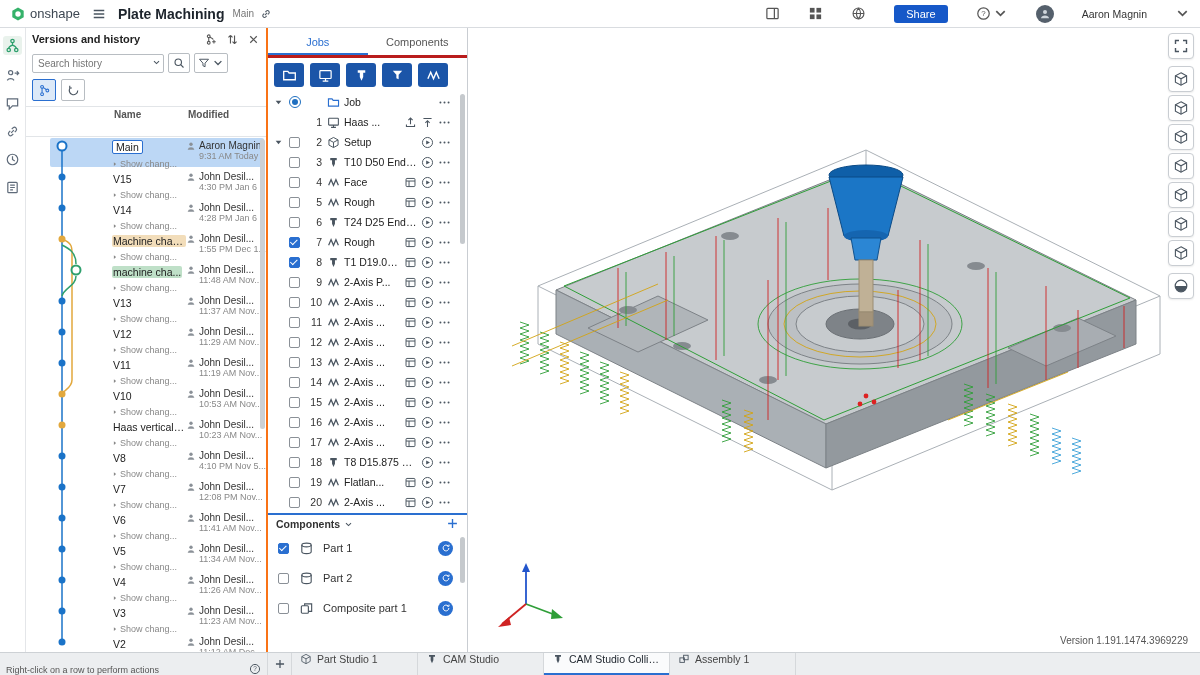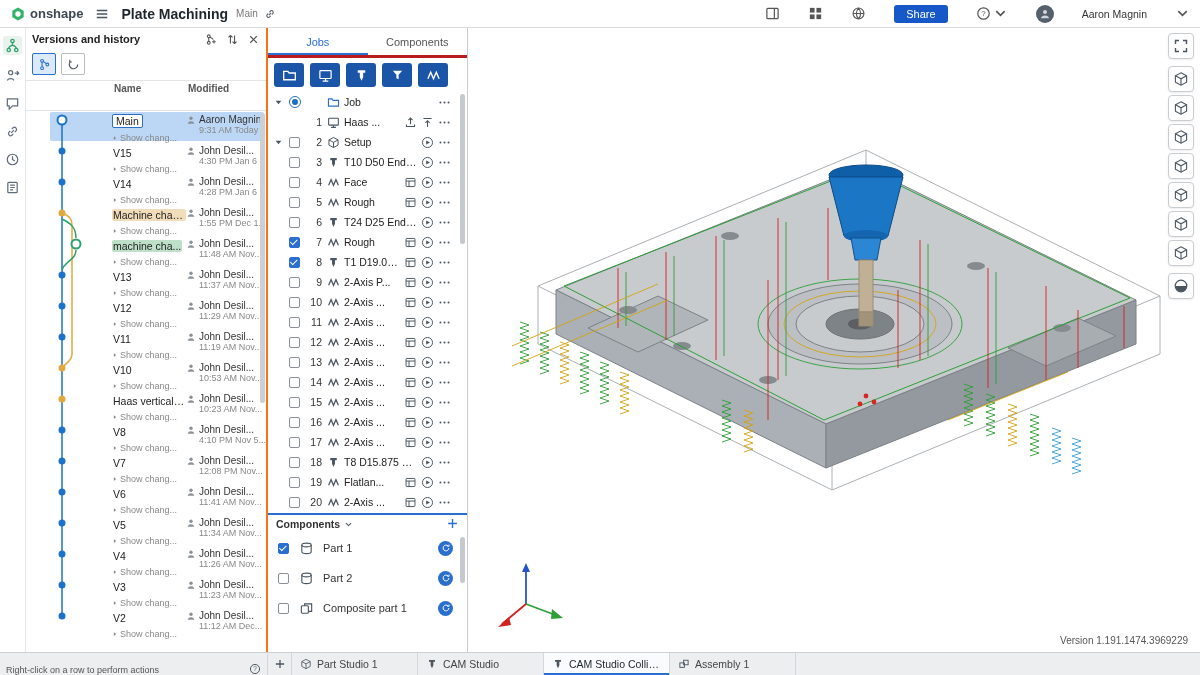--- a/index.html
+++ b/index.html
@@ -5,21 +5,21 @@
 *{box-sizing:border-box;margin:0;padding:0}
 html,body{width:1200px;height:675px;overflow:hidden;font-family:"Liberation Sans",sans-serif;color:#333;background:#fff}
 .app{position:relative;width:1200px;height:675px}
 .ic{display:inline-flex;width:14px;height:14px;color:#4a5560;flex:none;align-items:center;justify-content:center}
 .ic svg{width:100%;height:100%;display:block}
 
 
 .topbar{position:absolute;top:0;left:0;right:0;height:28px;background:#fff;border-bottom:1px solid #d9dce0;display:flex;align-items:center;padding:0 10px;z-index:6}
 .logo{display:flex;align-items:center;gap:4px}
 .logo .ic{width:16px;height:16px}
-.logo-text{font-size:13px;font-weight:bold;color:#3d4752}
+.logo-text{font-size:13px;font-weight:normal;color:#3d4752}
 .menu-btn{margin-left:12px}
 .doc-title{font-size:14px;font-weight:bold;color:#1d242c;margin-left:12px}
 .workspace{font-size:10px;color:#777;margin-left:8px}
 .ws-link{margin-left:6px;width:12px;height:12px}
 .tb-right{margin-left:auto;display:flex;align-items:center;gap:28px}
 .tb-right .ic{width:15px;height:15px;color:#555}
 .share-btn{background:#1658c8;color:#fff;font-size:11px;padding:3px 12px;border-radius:3px;border:none;cursor:pointer}
 .helpwrap{display:flex;align-items:center;gap:2px}
 .avatar{width:18px;height:18px;border-radius:50%;background:#55606c;display:flex;align-items:center;justify-content:center;overflow:hidden}
 .avatar .ic{color:#cfd5db;width:12px;height:12px}
@@ -112,21 +112,21 @@
 .rtb-btn{width:26px;height:26px;background:#fff;border:1px solid #c9cdd2;border-radius:4px;display:flex;align-items:center;justify-content:center;box-shadow:0 1px 2px rgba(0,0,0,.08)}
 .rtb-btn .ic{width:16px;height:16px}
 .rtb-btn.gap{margin-top:4px}
 
 
 .bottom{position:absolute;left:0;right:0;bottom:0;height:23px;background:#eceef0;border-top:1px solid #cdd1d5;display:flex;align-items:stretch;z-index:6}
 .hintzone{width:268px;flex:none;display:flex;align-items:flex-end;padding:0 6px;font-size:9px;color:#555;border-right:1px solid #d5d8db;gap:4px}
 .hintzone .q{margin-left:auto;width:12px;height:12px}
 .plus-tab{width:24px;flex:none;display:flex;align-items:center;justify-content:center;border-right:1px solid #d5d8db}
 .plus-tab .ic{width:12px;height:12px}
-.dtab{width:126px;flex:none;display:flex;align-items:center;gap:5px;padding:6px 8px;font-size:10.5px;color:#444;border-right:1px solid #d5d8db;overflow:hidden;cursor:pointer}
+.dtab{width:126px;flex:none;display:flex;align-items:flex-start;gap:5px;padding:0 8px;font-size:10.5px;color:#444;border-right:1px solid #d5d8db;overflow:hidden;cursor:pointer}
 .dtab .ic{width:12px;height:12px}
 .dtab .lbl{overflow:hidden;text-overflow:ellipsis;white-space:nowrap}
 .dtab.active{background:#fafbfc;box-shadow:inset 0 -2px 0 #2a6fd0;color:#1d242c}
 </style>
 </head>
 <body>
 
 <div class="app">
 
   <div class="topbar">
@@ -284,20 +284,52 @@
           <svg viewBox="0 0 16 16" xmlns="http://www.w3.org/2000/svg">
             <g fill="none" stroke="currentColor" stroke-width="1.4">
               <path d="M5.5 13V3M5.5 3L3 5.5M5.5 3L8 5.5M10.5 3v10M10.5 13L8 10.5M10.5 13l2.5-2.5"></path>
             </g>
           </svg>
         </span>
       <span class="ic">
           <svg viewBox="0 0 16 16" xmlns="http://www.w3.org/2000/svg">
             <path d="M4 4l8 8M12 4l-8 8" stroke="currentColor" stroke-width="1.5" fill="none"></path>
           </svg>
+        </span>
+    </div>
+    <div class="vsearch">
+      <span class="search-box">
+        <input placeholder="Search history" style="">
+        <span class="ic">
+            <svg viewBox="0 0 16 16" xmlns="http://www.w3.org/2000/svg">
+              <path d="M3.5 5.5L8 10l4.5-4.5" fill="none" stroke="currentColor" stroke-width="1.8"></path>
+            </svg>
+          </span>
+      </span>
+      <span class="sq-btn">
+          <span class="ic">
+            <svg viewBox="0 0 16 16" xmlns="http://www.w3.org/2000/svg">
+              <g fill="none" stroke="currentColor" stroke-width="1.5">
+                <circle cx="7" cy="7" r="4.3"></circle>
+                <path d="M10.2 10.2L14 14"></path>
+              </g>
+            </svg>
+          </span>
+        </span>
+      <span class="sq-btn">
+          <span class="ic">
+            <svg viewBox="0 0 16 16" xmlns="http://www.w3.org/2000/svg">
+              <path d="M2 3h12l-4.6 5.2V13l-2.8-1.4V8.2z" fill="none" stroke="currentColor" stroke-width="1.3"></path>
+            </svg>
+          </span>
+          <span class="ic carsm">
+            <svg viewBox="0 0 16 16" xmlns="http://www.w3.org/2000/svg">
+              <path d="M3.5 5.5L8 10l4.5-4.5" fill="none" stroke="currentColor" stroke-width="1.8"></path>
+            </svg>
+          </span>
         </span>
     </div>
     <div class="vtoggles">
       <span class="tg-btn on">
           <span class="ic">
             <svg viewBox="0 0 16 16" xmlns="http://www.w3.org/2000/svg">
               <g fill="none" stroke="#2a6fd0" stroke-width="1.3">
                 <circle cx="5" cy="3.5" r="1.7"></circle>
                 <circle cx="5" cy="12.5" r="1.7"></circle>
                 <circle cx="11.5" cy="8" r="1.7"></circle>

